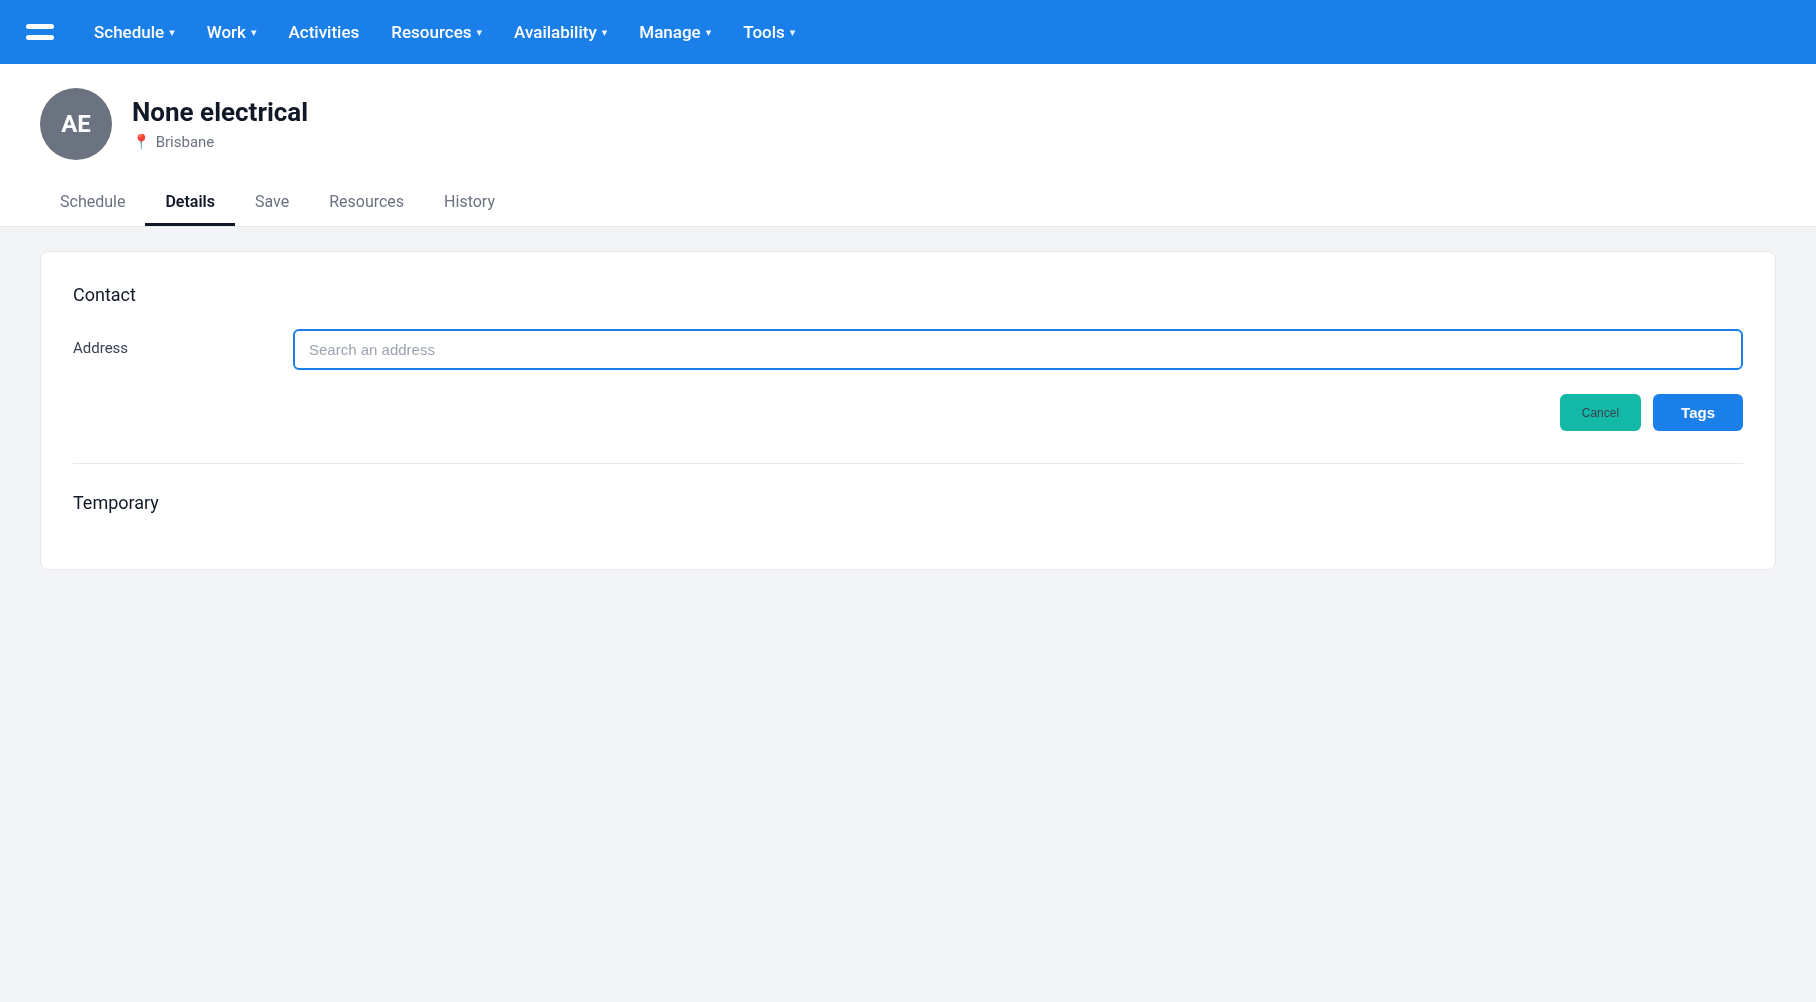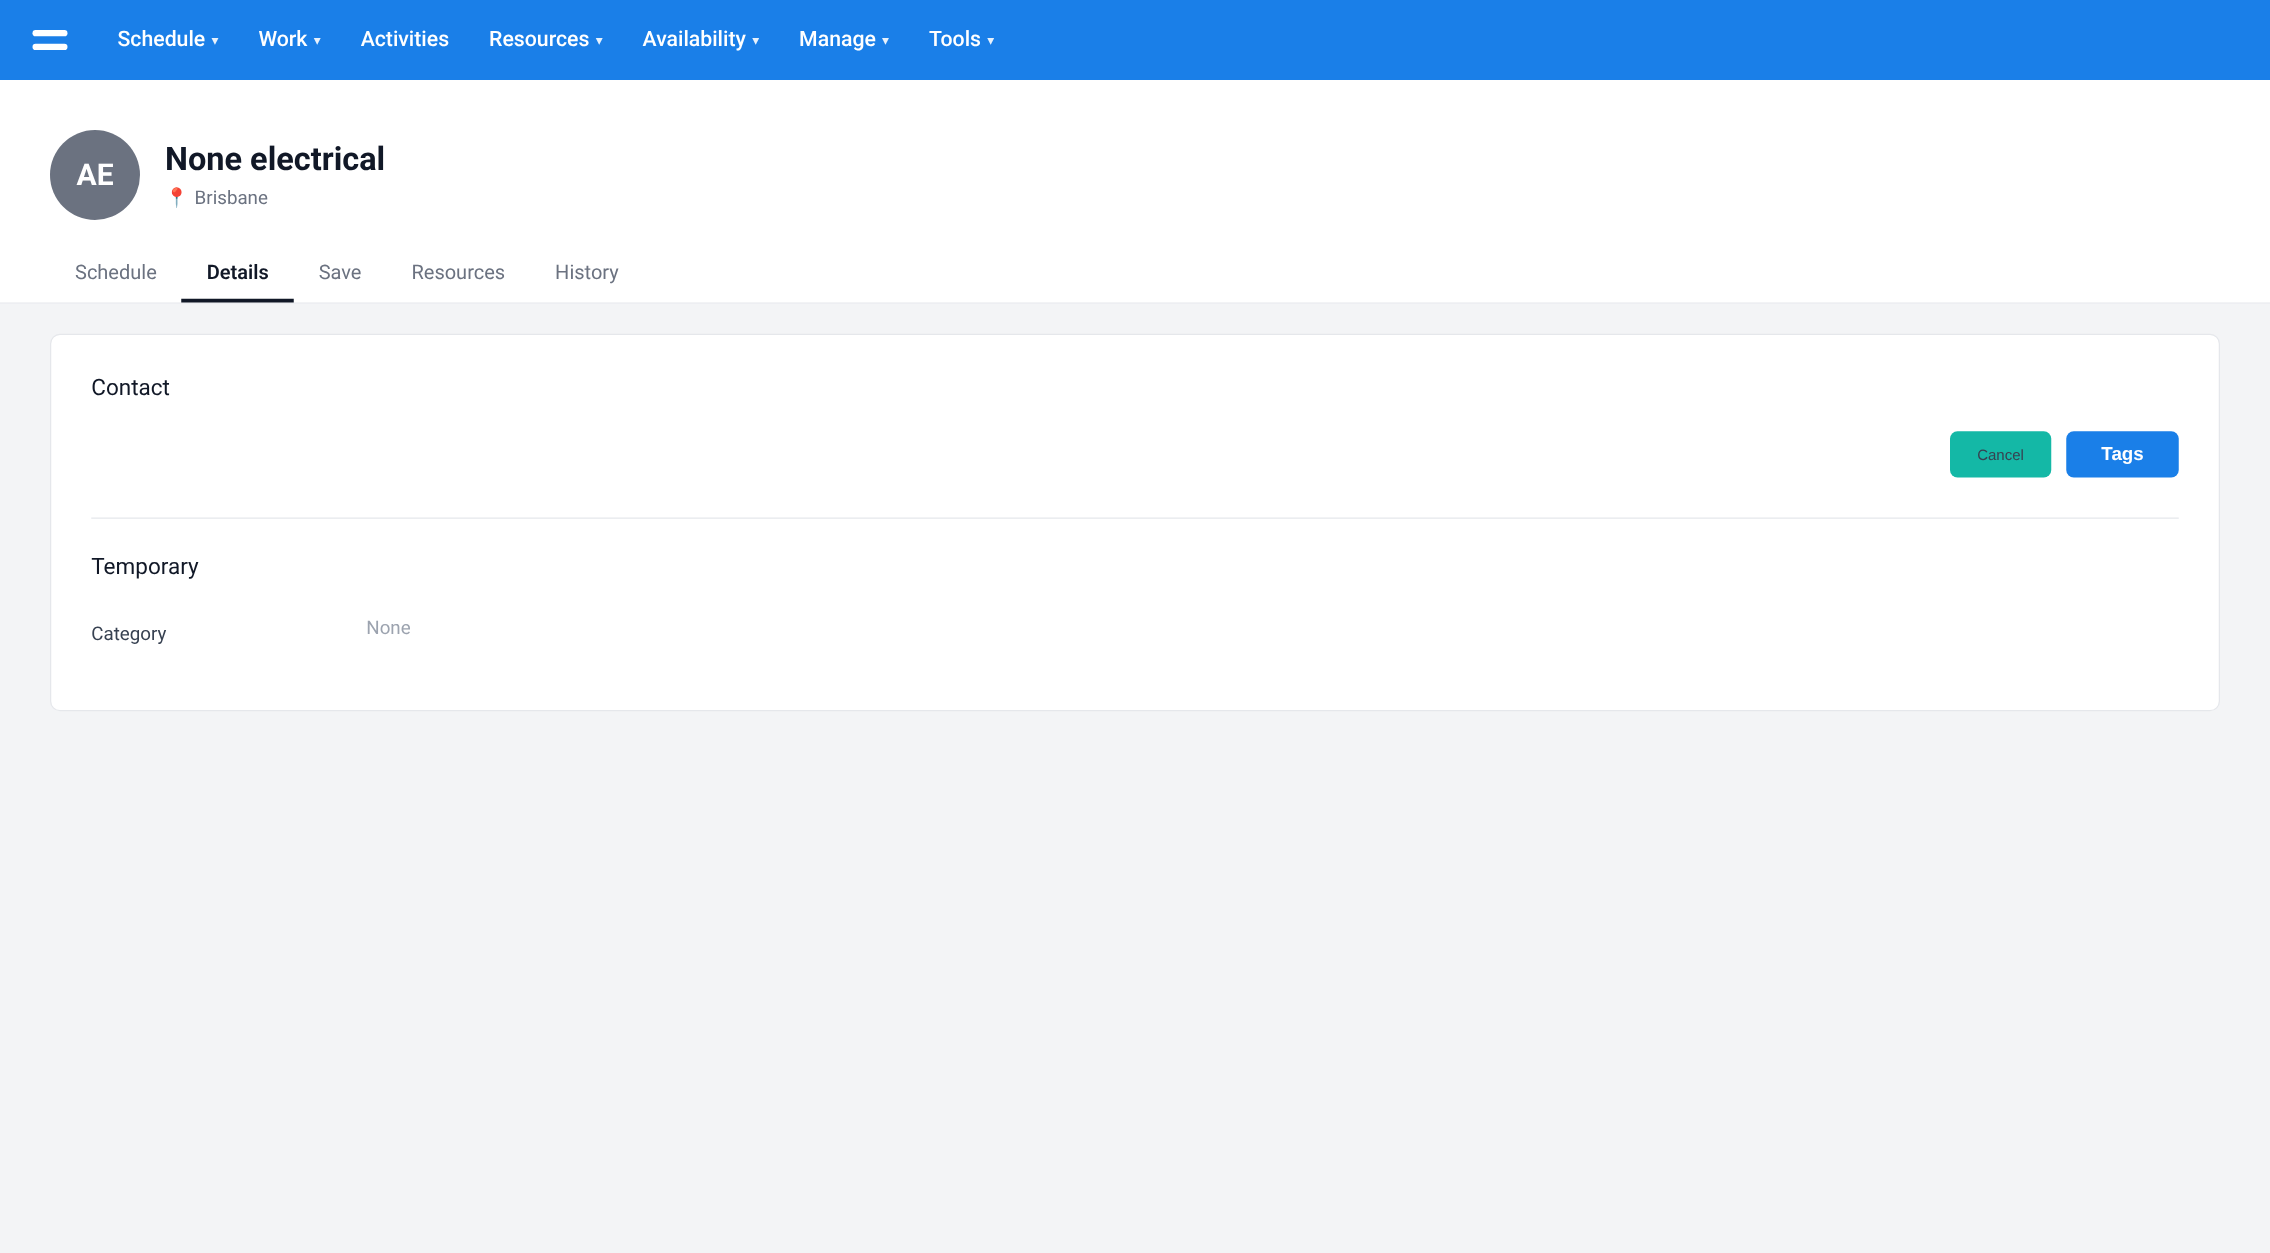--- a/index.html
+++ b/index.html
@@ -39,21 +39,21 @@
       white-space: nowrap;
     }
     .nav-chevron {
       font-size: 11px;
       opacity: 0.9;
     }
 
     
     .profile-header {
       background: #fff;
-      padding: 40px 40px 0 40px;
+      padding: 24px 40px 0 40px;
       border-bottom: 1px solid #e5e7eb;
     }
     .profile-top {
       display: flex;
       align-items: center;
       gap: 20px;
       margin-bottom: 20px;
     }
     .avatar {
       width: 72px;
@@ -266,29 +266,31 @@
     <div class="tab">Resources</div>
     <div class="tab">History</div>
   </div>
 </div>
 
 <div class="main-content">
   <div class="content-card">
 
     <div class="section-title">Contact</div>
 
+    <div class="form-row">
+      <div class="form-label">Address</div>
+      <div class="form-input-wrap">
+        <input type="text" class="address-input" placeholder="Search an address" style="">
+      </div>
+    </div>
 
     <div class="form-actions">
       <button class="btn-cancel">Cancel</button>
       <button class="btn-save">Tags</button>
     </div>
 
     <hr class="section-divider">
 
     <div class="section-title">Temporary</div>
 
-    <div class="employment-row form-row">
-      <div class="form-label">Category</div>
-      <div class="employment-value">None</div>
-    </div>
 
   </div>
 </div>
 
 </body></html>

